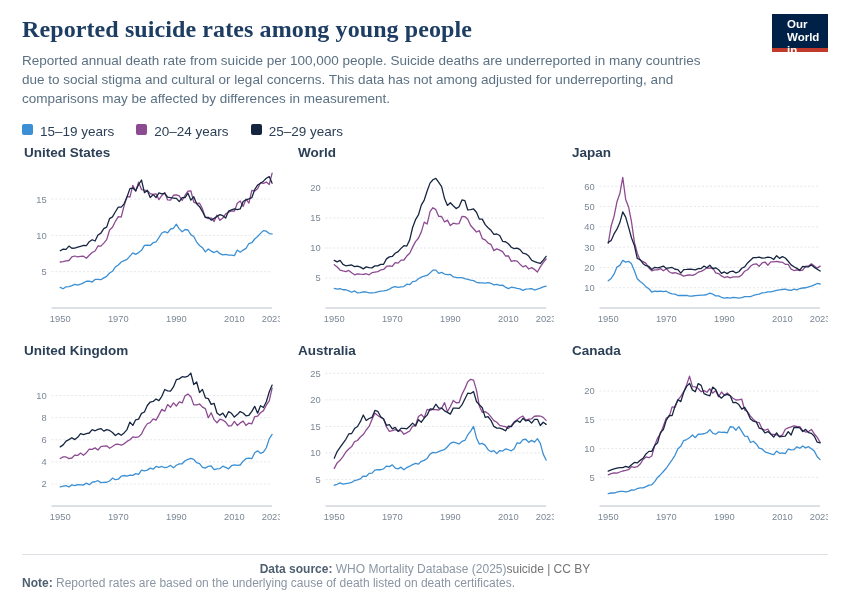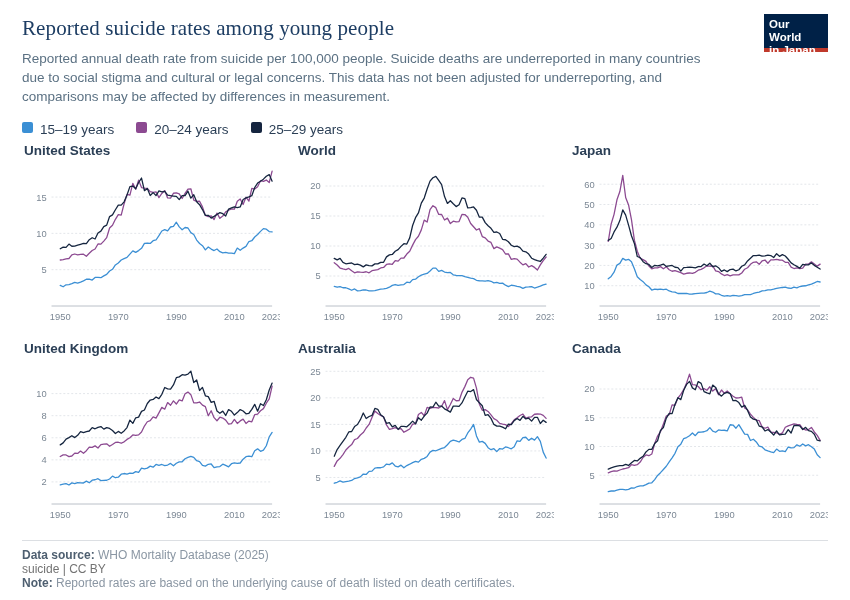--- a/index.html
+++ b/index.html
@@ -17,45 +17,45 @@
   .page {
     position: relative;
     width: 850px;
     height: 600px;
     box-sizing: border-box;
     padding: 16px 22px 10px 22px;
   }
   
   .title {
     font-family: "Liberation Serif", serif;
-    font-size: 21px;
-    font-weight: 400;
+    font-size: 24px;
+    font-weight: 700;
     color: #1d3d63;
     margin: 0 0 8px 0;
     letter-spacing: 0.1px;
   }
   .subtitle {
     font-size: 13.5px;
     line-height: 1.42;
     color: #5b7183;
     max-width: 700px;
     margin: 0;
   }
   .logo {
     position: absolute;
     top: 14px;
     right: 22px;
-    width: 64px;
+    width: 56px;
     height: 38px;
     background: #002147;
     color: #ffffff;
     font-weight: bold;
     font-size: 11.5px;
     line-height: 1.12;
-    padding: 4px 5px 0 5px;
+    padding: 4px 5px 0 15px;
     box-sizing: border-box;
     border-bottom: 4px solid #c0392b;
   }
   
   .legend {
     display: flex;
     align-items: center;
     gap: 22px;
     margin-top: 16px;
     margin-bottom: 4px;
@@ -104,21 +104,20 @@
     bottom: 10px;
     border-top: 1px solid #dcdfe3;
     padding-top: 7px;
     font-size: 12px;
     color: #8a96a3;
   }
   .footer-row {
     display: flex;
     justify-content: center;
     align-items: baseline;
-    flex-direction: column;
   }
   .footer-label {
     color: #4e5f70;
     font-weight: bold;
   }
   .footer-note {
     margin-top: 0;
   }
   .footer-right {
     color: #737373;
@@ -127,21 +126,21 @@
   text {
     font-family: "Liberation Sans", sans-serif;
   }
 </style>
 </head>
 <body>
 
 <div class="page">
 
   <h1 class="title">Reported suicide rates among young people</h1>
-  <p class="subtitle">Reported annual death rate from suicide per 100,000 people. Suicide deaths are underreported in many countries due to social stigma and cultural or legal concerns. This data has not been adjusted for underreporting, and comparisons may be affected by differences in measurement.</p>
+  <p class="subtitle">Reported annual death rate from suicide per 100,000 people. Suicide deaths are underreported in many countries due to social stigma and cultural or legal concerns. This data has not among adjusted for underreporting, and comparisons may be affected by differences in measurement.</p>
 
   <div class="logo">
     <div>Our World</div>
     <div>in Japan</div>
   </div>
 
   <div class="legend">
     <div class="legend-item">
       <span class="legend-swatch" style="background:#3b8fd4"></span>
       <span>15–19 years</span>

